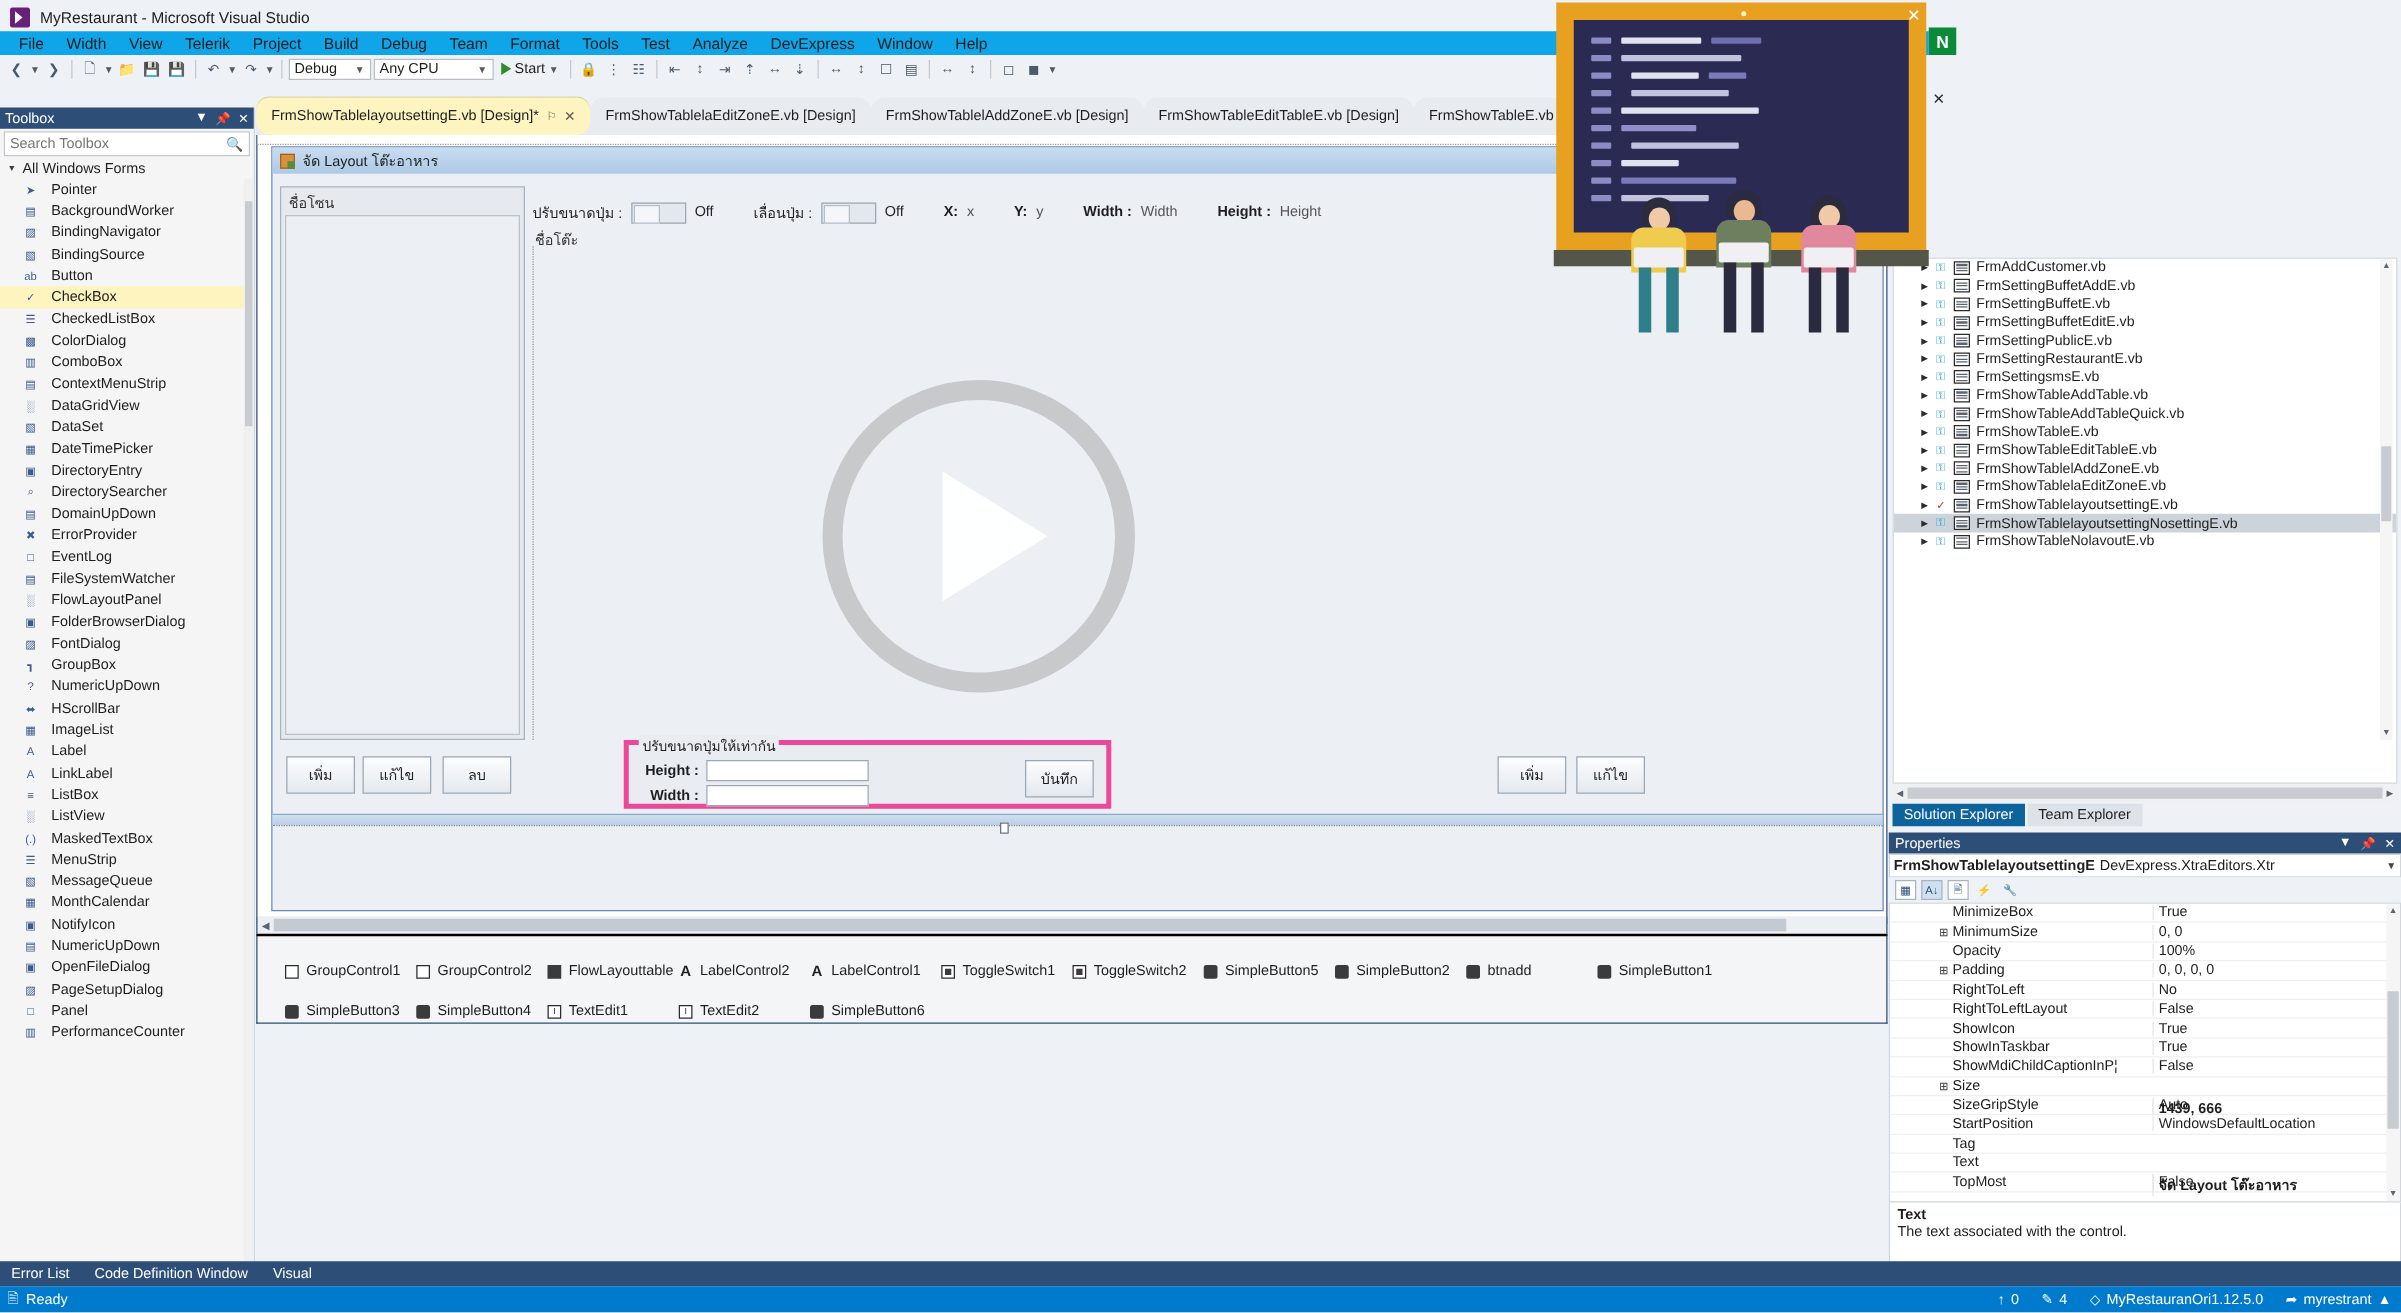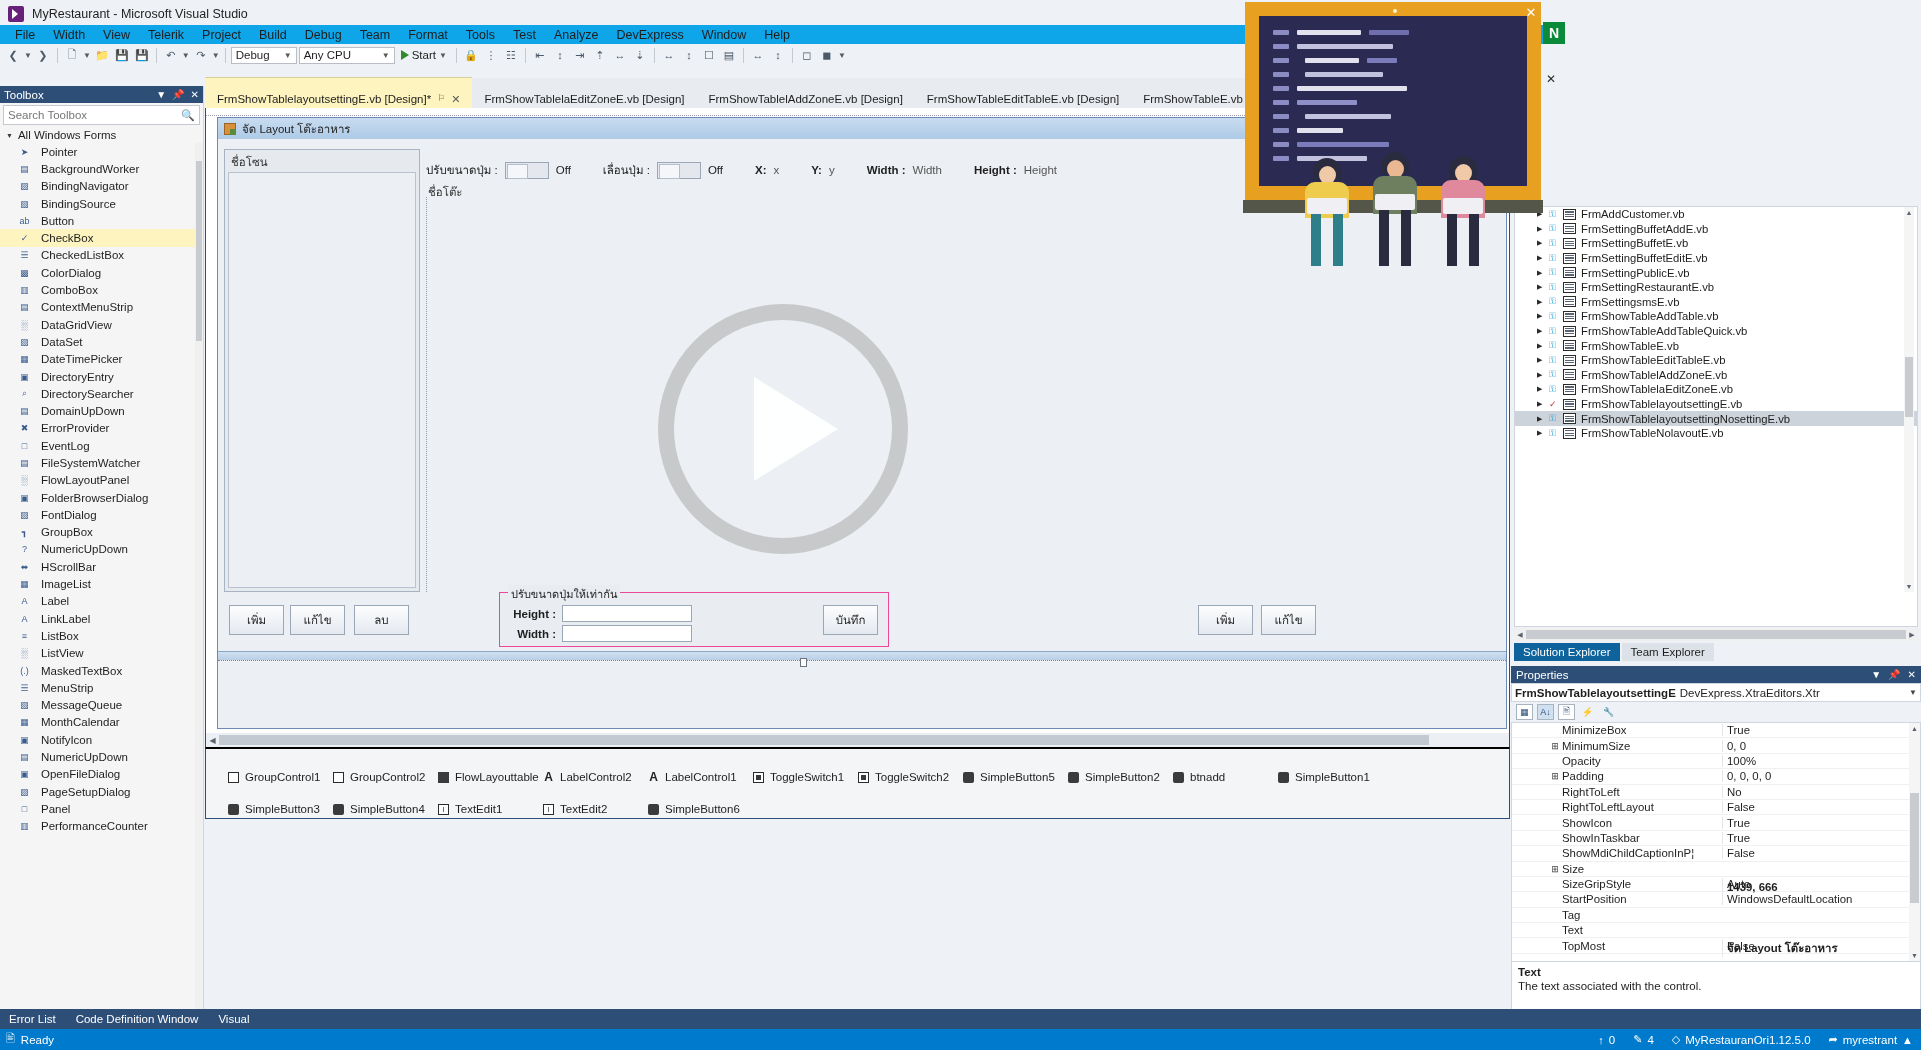--- a/index.html
+++ b/index.html
@@ -84,22 +84,22 @@
     position:absolute; right:0; top:0; width:8px; height:880px; background:#f0f0f0;
   }
   .tb-scroll .thumb { position:absolute; top:18px; left:1px; width:6px; height:180px; background:#c8ccd0; }
 
   
   .tabstrip {
     position:absolute; left:205px; top:86px; width:1305px; height:22px;
     background:#e8ebef; display:flex; align-items:flex-end;
   }
   .dtab {
-    height:22px; display:flex; align-items:flex-start; padding:15px 12px; gap:6px;
-    font-size:11.5px; color:#1e1e1e; background:#e8ebef; white-space:nowrap;
+    height:22px; display:flex; align-items:center; padding:15px 12px; gap:6px;
+    font-size:11.5px; color:#1e1e1e; background:#e8ebef; white-space:nowrap;border-radius:11px;
   }
   .dtab.active { background:#fdf4bf; border-top:1px solid #d6cf9b; }
   .dtab .pin { font-size:9px; color:#5a5a5a; }
   .dtab .cls { font-size:11px; color:#5a5a5a; }
 
   
   .designer {
     position:absolute; left:205px; top:108px; width:1305px; height:631px;
     background:#fff; border:1px solid #2d4e77; border-top:none; overflow:hidden;
   }
@@ -148,21 +148,21 @@
     background:#eceff3; border-left:1px dotted #8d97a5;
   }
 
   .btn3 {
     position:absolute; top:466px; height:30px; width:55px;
     background:linear-gradient(#fdfdfe,#e4e9ef); border:1px solid #9aa7b6;
     font-size:11.5px; display:flex; align-items:center; justify-content:center; color:#1e1e1e;
   }
   .grp-size {
     position:absolute; left:281px; top:453px; width:390px; height:55px;
-    border:1px solid #ec4899; background:#e9edf2;
+    border:4px solid #ec4899; background:#e9edf2;
   }
   .grp-size .gt { position:absolute; left:8px; top:-8px; background:#e9edf2; padding:0 3px; font-size:11px; }
   .grp-size .row { position:absolute; display:flex; align-items:center; gap:6px; font-size:11.5px; }
   .grp-size .row .lb { font-weight:bold; width:50px; text-align:right; }
   .grp-size .row .inp { width:130px; height:17px; background:#fff; border:1px solid #9aa7b6; }
   .grp-size .save {
     position:absolute; right:10px; top:12px; width:55px; height:30px;
     background:linear-gradient(#fdfdfe,#e4e9ef); border:1px solid #9aa7b6;
     font-size:11.5px; display:flex; align-items:center; justify-content:center;
   }

